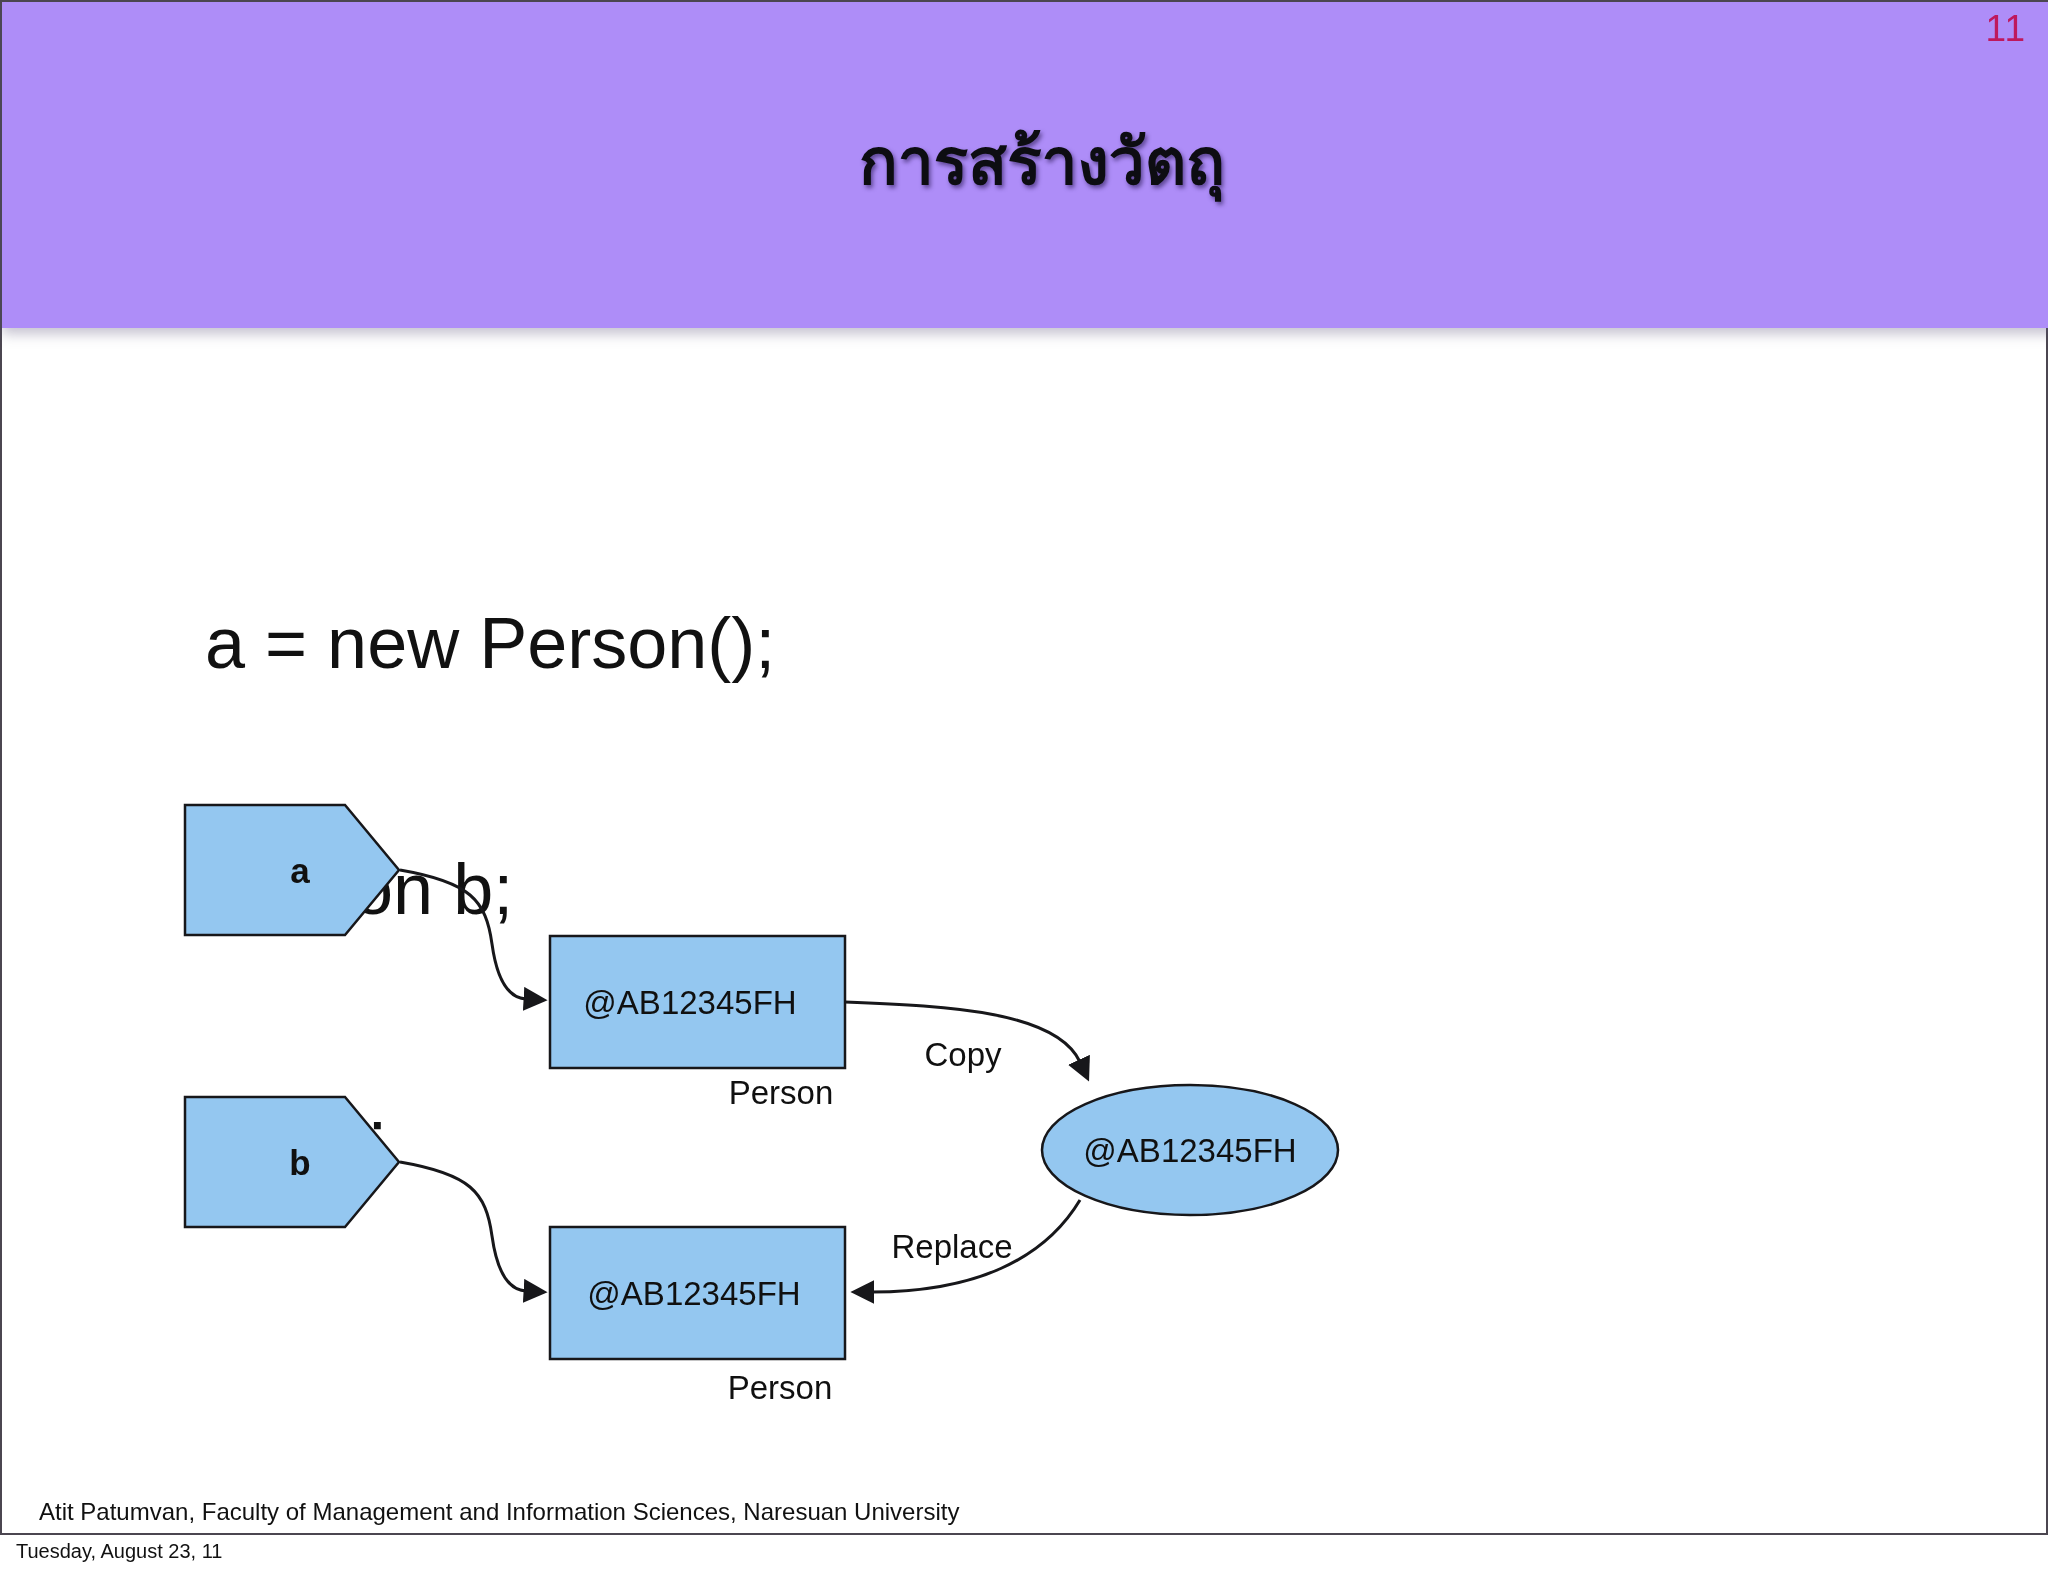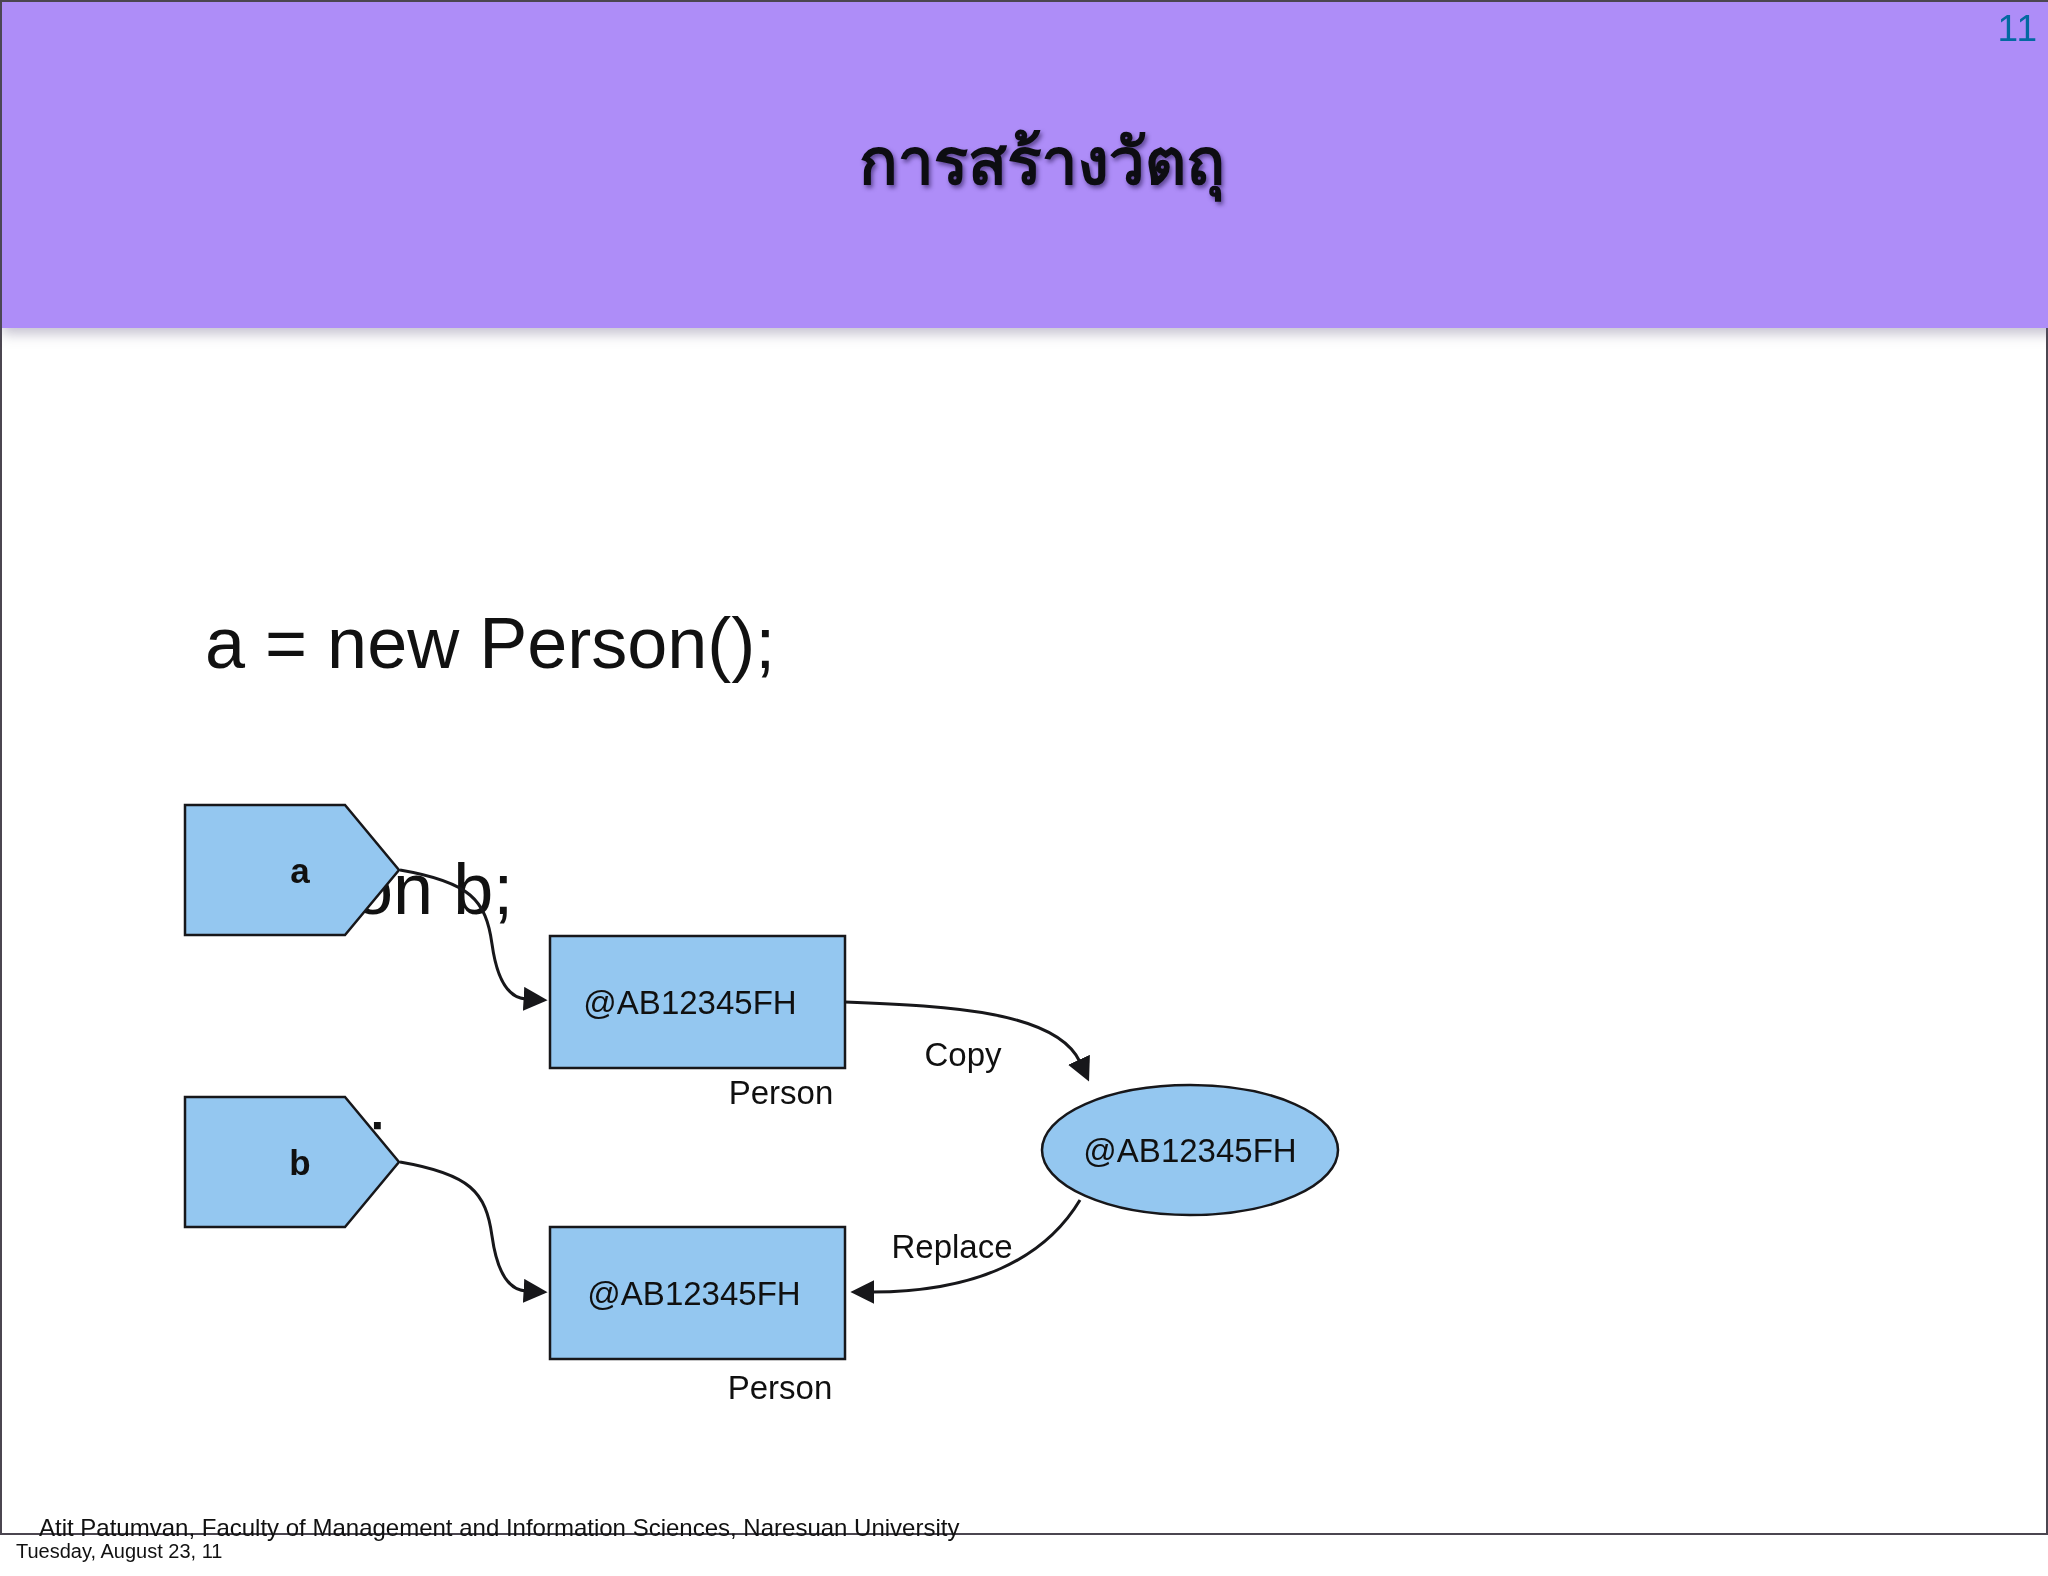--- a/index.html
+++ b/index.html
@@ -32,23 +32,23 @@
     left: 0;
     width: 100%;
     height: 326px;
     background: #ae8df8;
     box-shadow: 0 6px 12px rgba(90, 80, 120, 0.35);
     padding-left: 36px;
   }
   .page-number {
     position: absolute;
     top: 6px;
-    right: 8px;
+    right: 20px;
     font-size: 37px;
-    color: #0369a1;
+    color: #be185d;
     letter-spacing: 1px;
     text-align: right;
   }
   .slide-title {
     position: absolute;
     top: 108px;
     left: 0;
     width: 100%;
     margin: 0;
     text-align: center;
@@ -72,21 +72,20 @@
     top: 0;
     width: 2044px;
     height: 1530px;
   }
   .footer-credit {
     position: absolute;
     left: 37px;
     top: 1496px;
     font-size: 24px;
     color: #111111;
-    margin-top: 16px;
   }
   .date-line {
     position: absolute;
     left: 16px;
     top: 1540px;
     font-size: 20px;
     color: #111111;
   }
   .shape {
     fill: #94c7f0;

